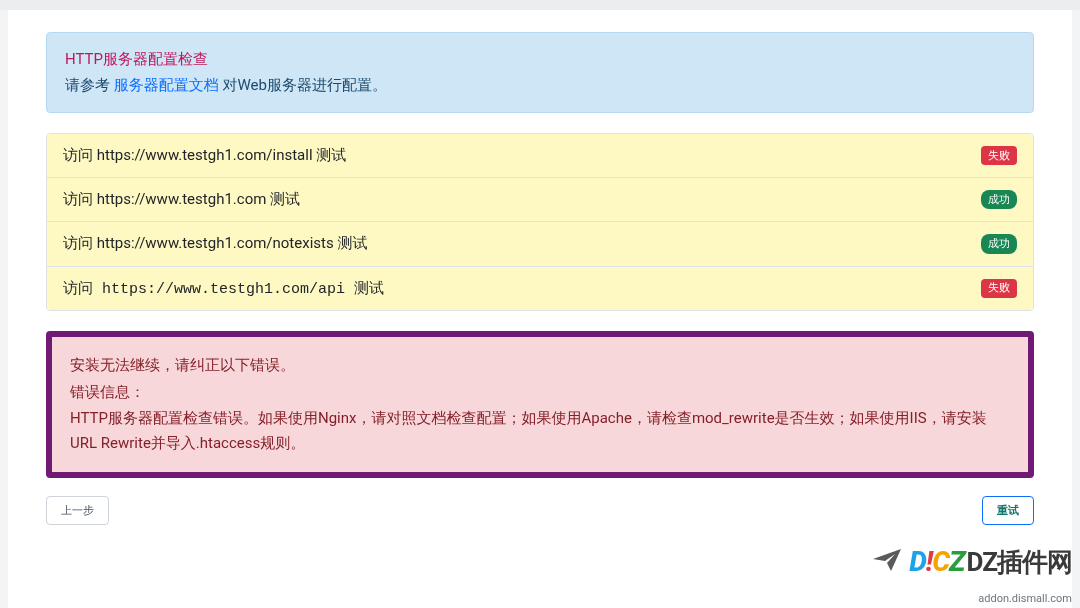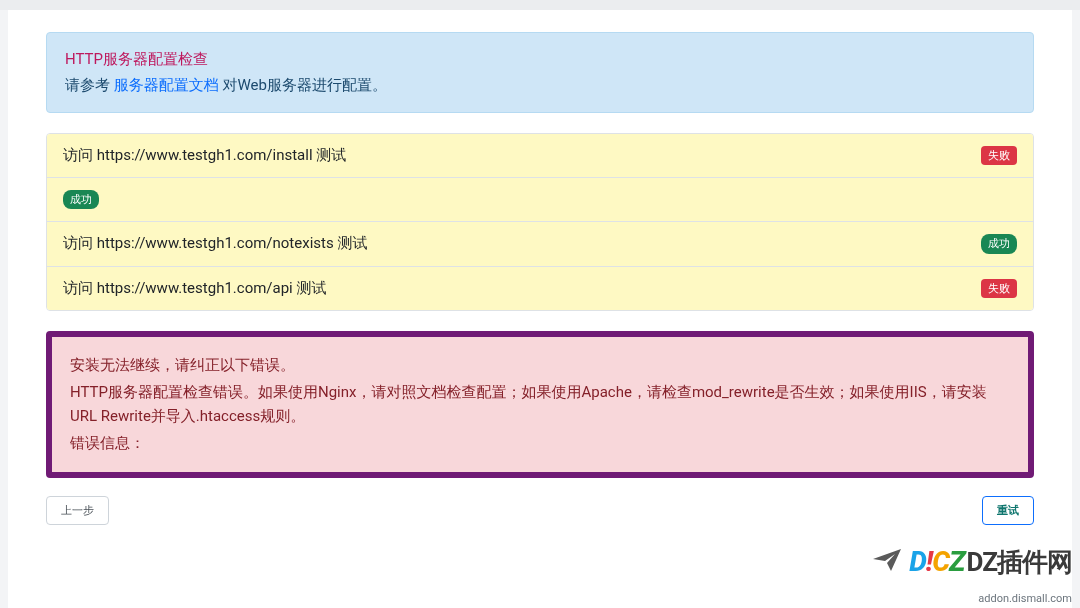--- a/index.html
+++ b/index.html
@@ -46,21 +46,21 @@
     overflow: hidden;
   }
   .list-item {
     display: flex;
     align-items: center;
     justify-content: space-between;
     padding: 12px 16px;
     border-bottom: 1px solid #dee2e6;
     background: #fef9c3;
   }
-  .list-item:last-child { border-bottom: none; }
+  .list-item:last-child { border-bottom: none; font-family: Liberation Mono, monospace; }
   .badge {
     font-size: 11px;
     color: #fff;
     padding: 3px 7px;
     border-radius: 4px;
     font-weight: 500;
     line-height: 1.2;
   }
   .badge-success { background: #198754; border-radius: 8px; }
   .badge-danger  { background: #dc3545; }
@@ -141,36 +141,37 @@
       <span>请参考 </span><a href="#">服务器配置文档</a><span> 对Web服务器进行配置。</span>
     </div>
   </div>
 
   <div class="list">
     <div class="list-item">
       <span>访问 https://www.testgh1.com/install 测试</span>
       <span class="badge badge-danger">失败</span>
     </div>
     <div class="list-item">
+      <span>访问 https://www.testgh1.com 测试</span>
       <span class="badge badge-success">成功</span>
     </div>
     <div class="list-item">
       <span>访问 https://www.testgh1.com/notexists 测试</span>
       <span class="badge badge-success">成功</span>
     </div>
     <div class="list-item">
       <span>访问 https://www.testgh1.com/api 测试</span>
       <span class="badge badge-danger">失败</span>
     </div>
   </div>
 
   <div class="alert alert-danger">
     <p>安装无法继续，请纠正以下错误。</p>
+    <p>错误信息：</p>
     <p>HTTP服务器配置检查错误。如果使用Nginx，请对照文档检查配置；如果使用Apache，请检查mod_rewrite是否生效；如果使用IIS，请安装URL Rewrite并导入.htaccess规则。</p>
-    <p>错误信息：</p>
   </div>
 
   <div class="btn-row">
     <button class="btn btn-outline">上一步</button>
     <button class="btn btn-primary-outline">重试</button>
   </div>
 
 </div>
 
 <div class="watermark">

